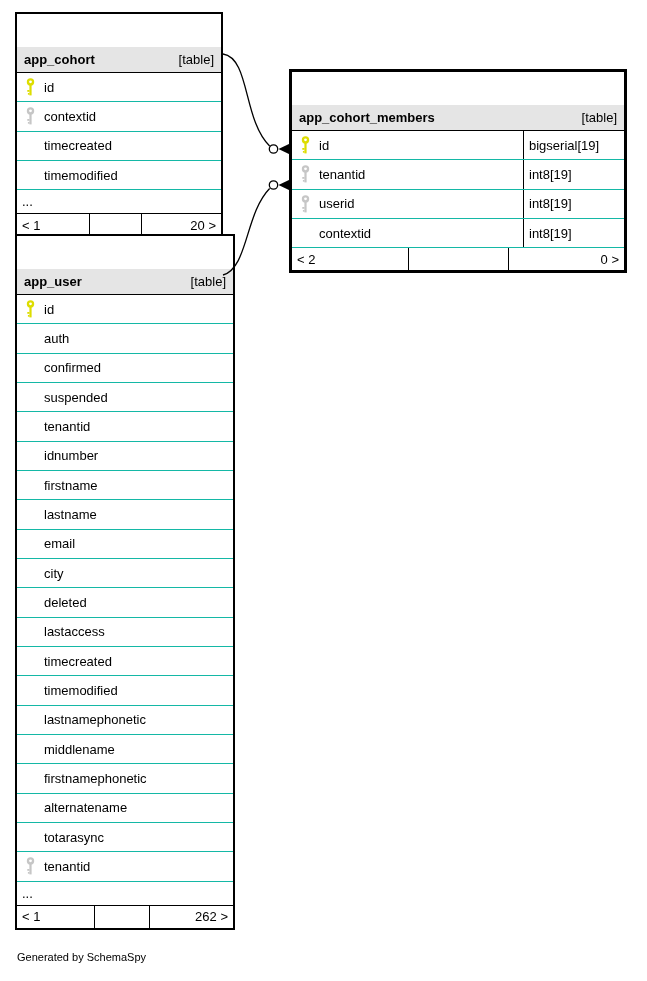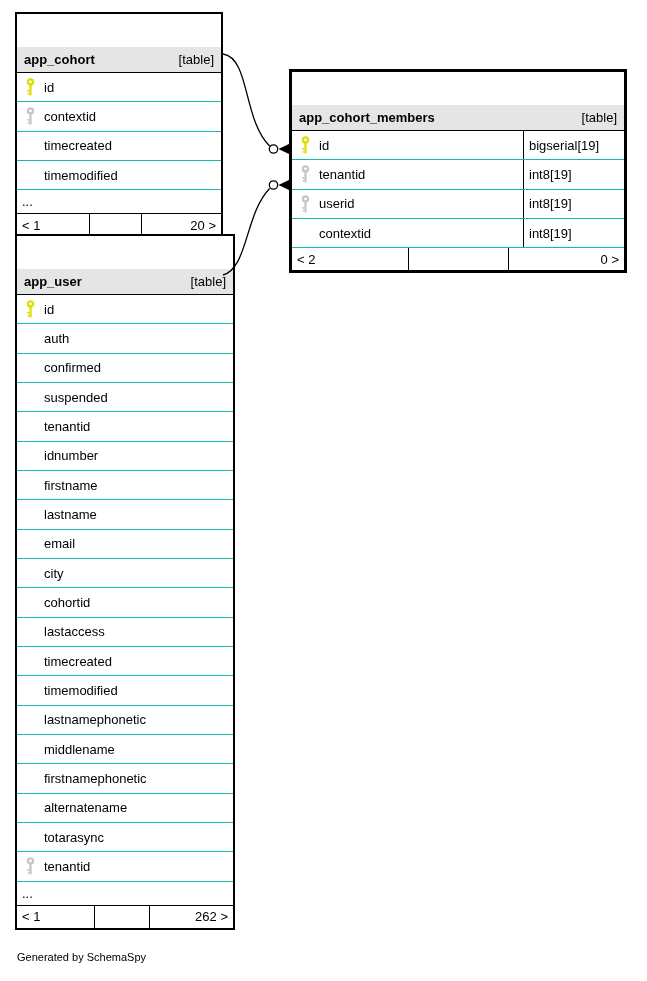--- a/index.html
+++ b/index.html
@@ -229,21 +229,21 @@
         <div class="tbl-row">
           <span class="icon-cell"></span>
           <span class="col-name">email</span>
         </div>
         <div class="tbl-row">
           <span class="icon-cell"></span>
           <span class="col-name">city</span>
         </div>
         <div class="tbl-row">
           <span class="icon-cell"></span>
-          <span class="col-name">cohortid</span>
+          <span class="col-name">deleted</span>
         </div>
         <div class="tbl-row">
           <span class="icon-cell"></span>
           <span class="col-name">lastaccess</span>
         </div>
         <div class="tbl-row">
           <span class="icon-cell"></span>
           <span class="col-name">timecreated</span>
         </div>
         <div class="tbl-row">

